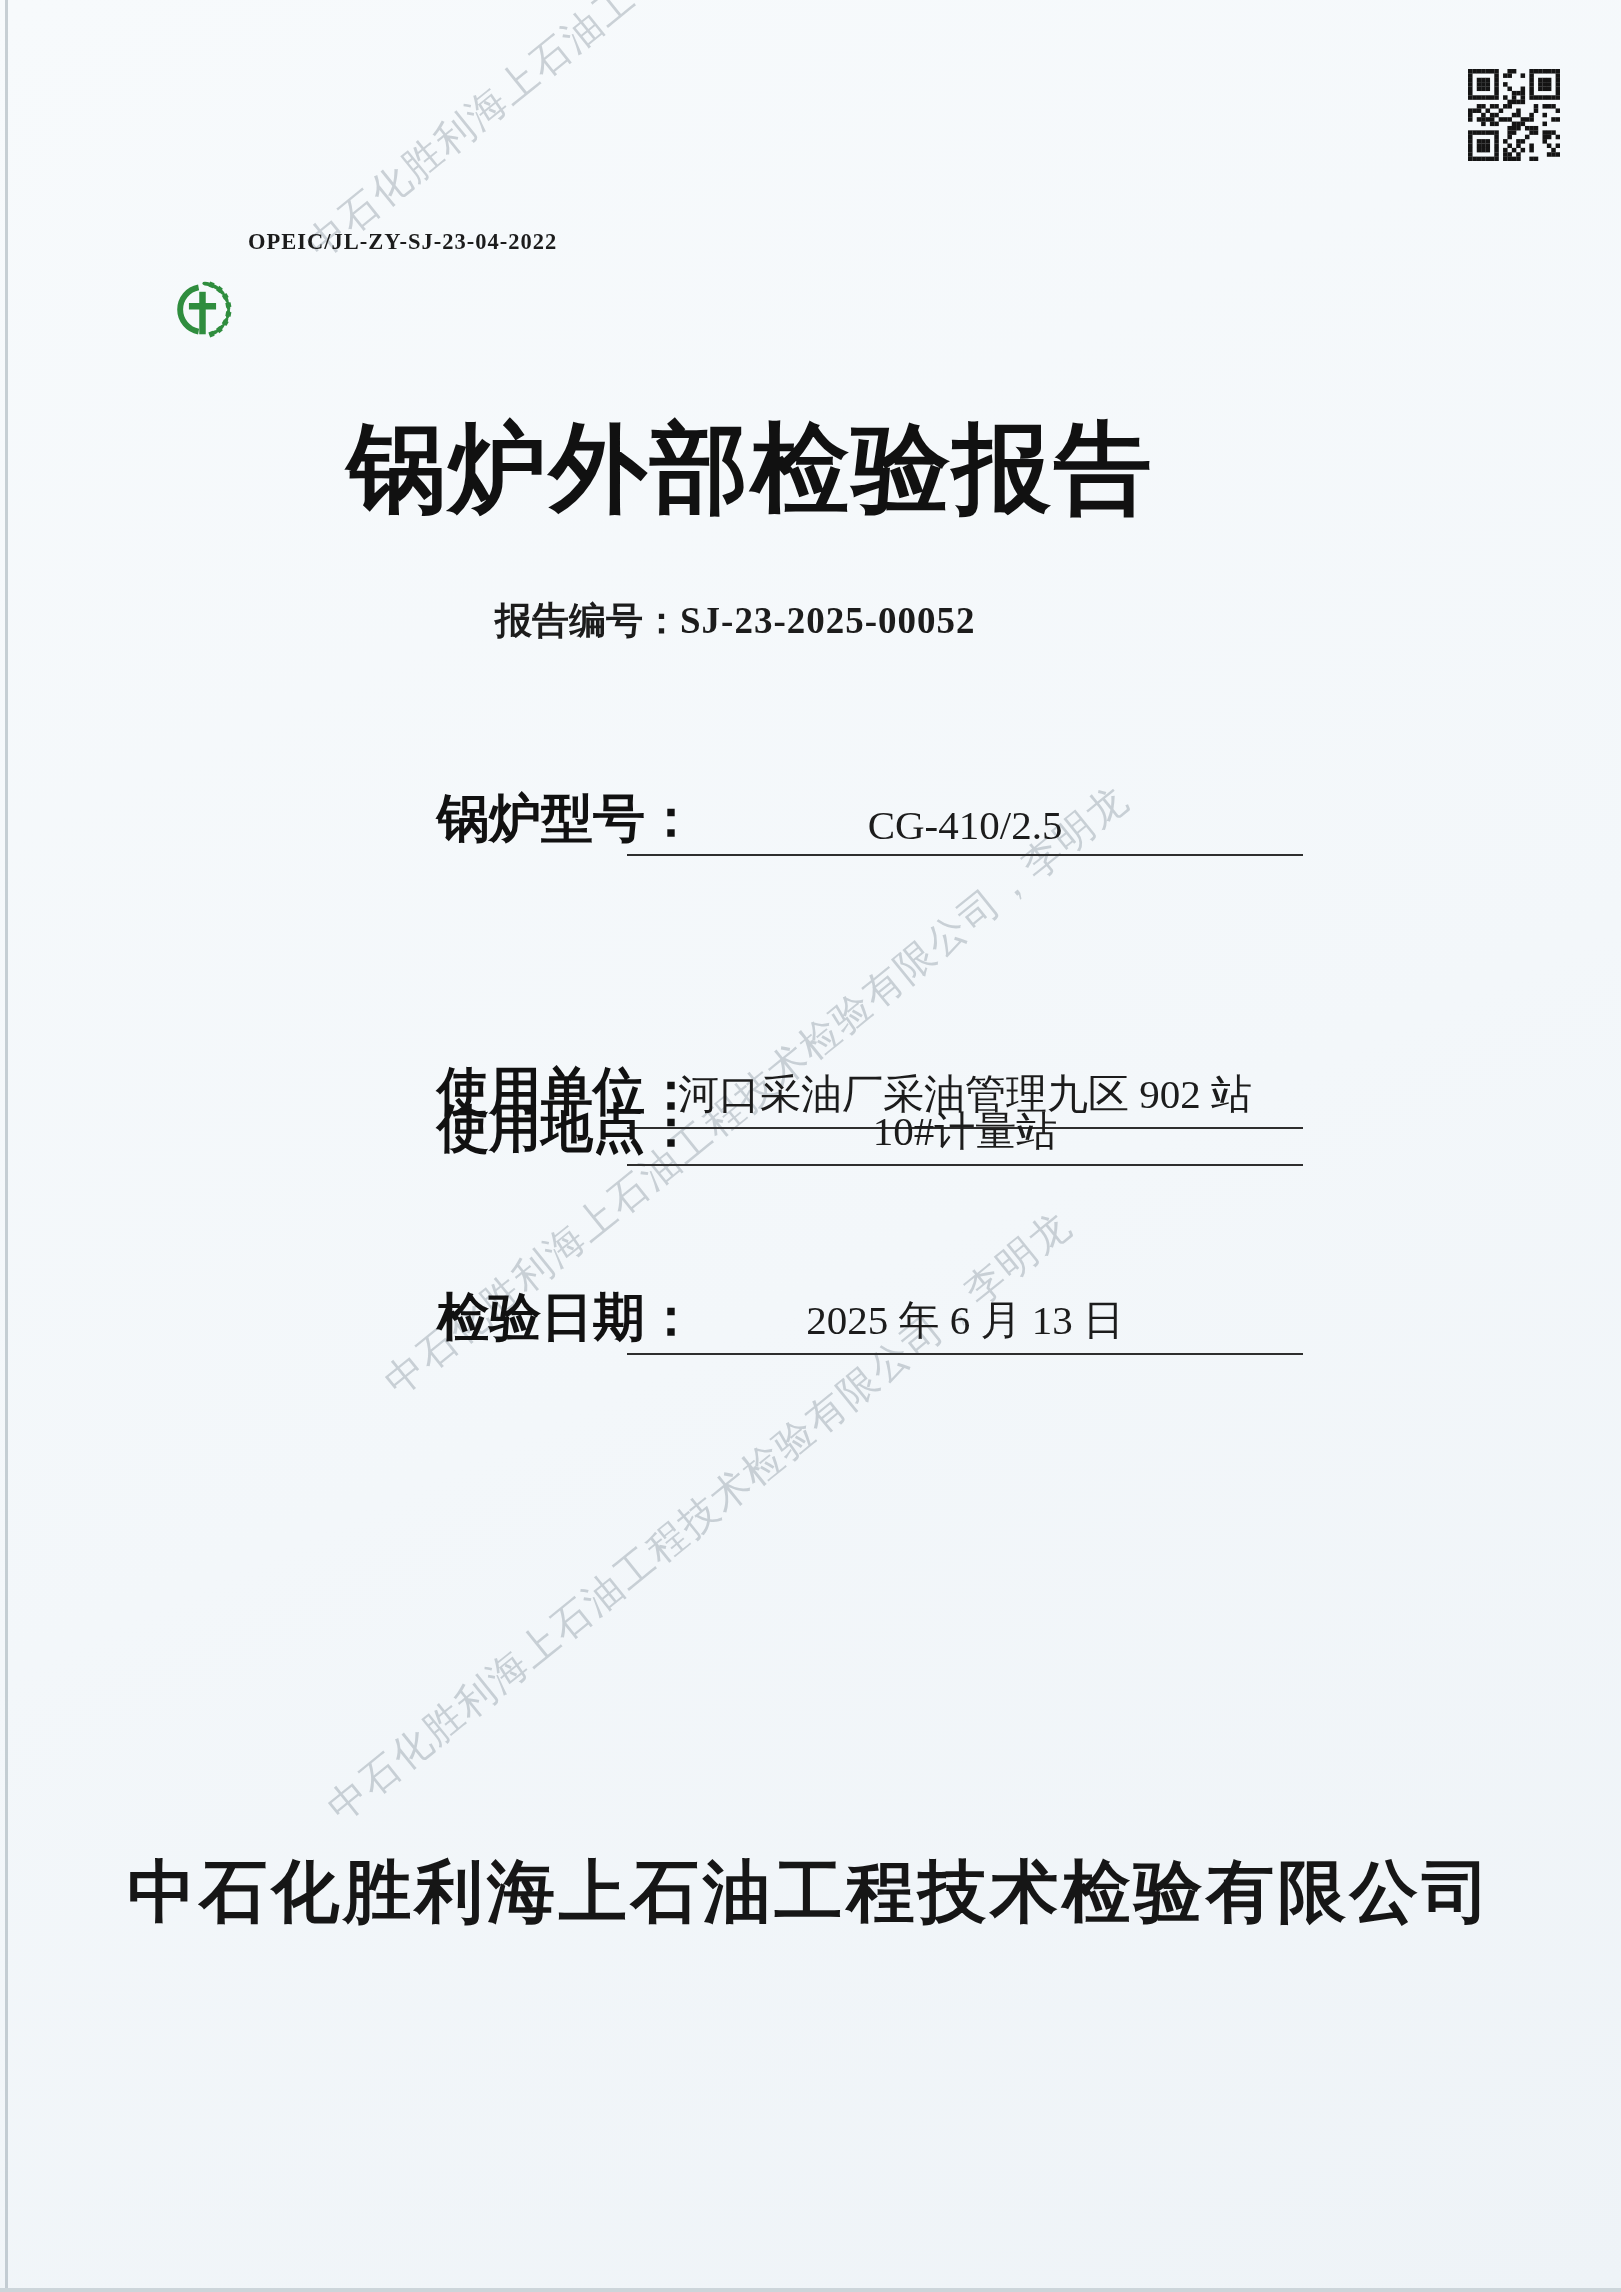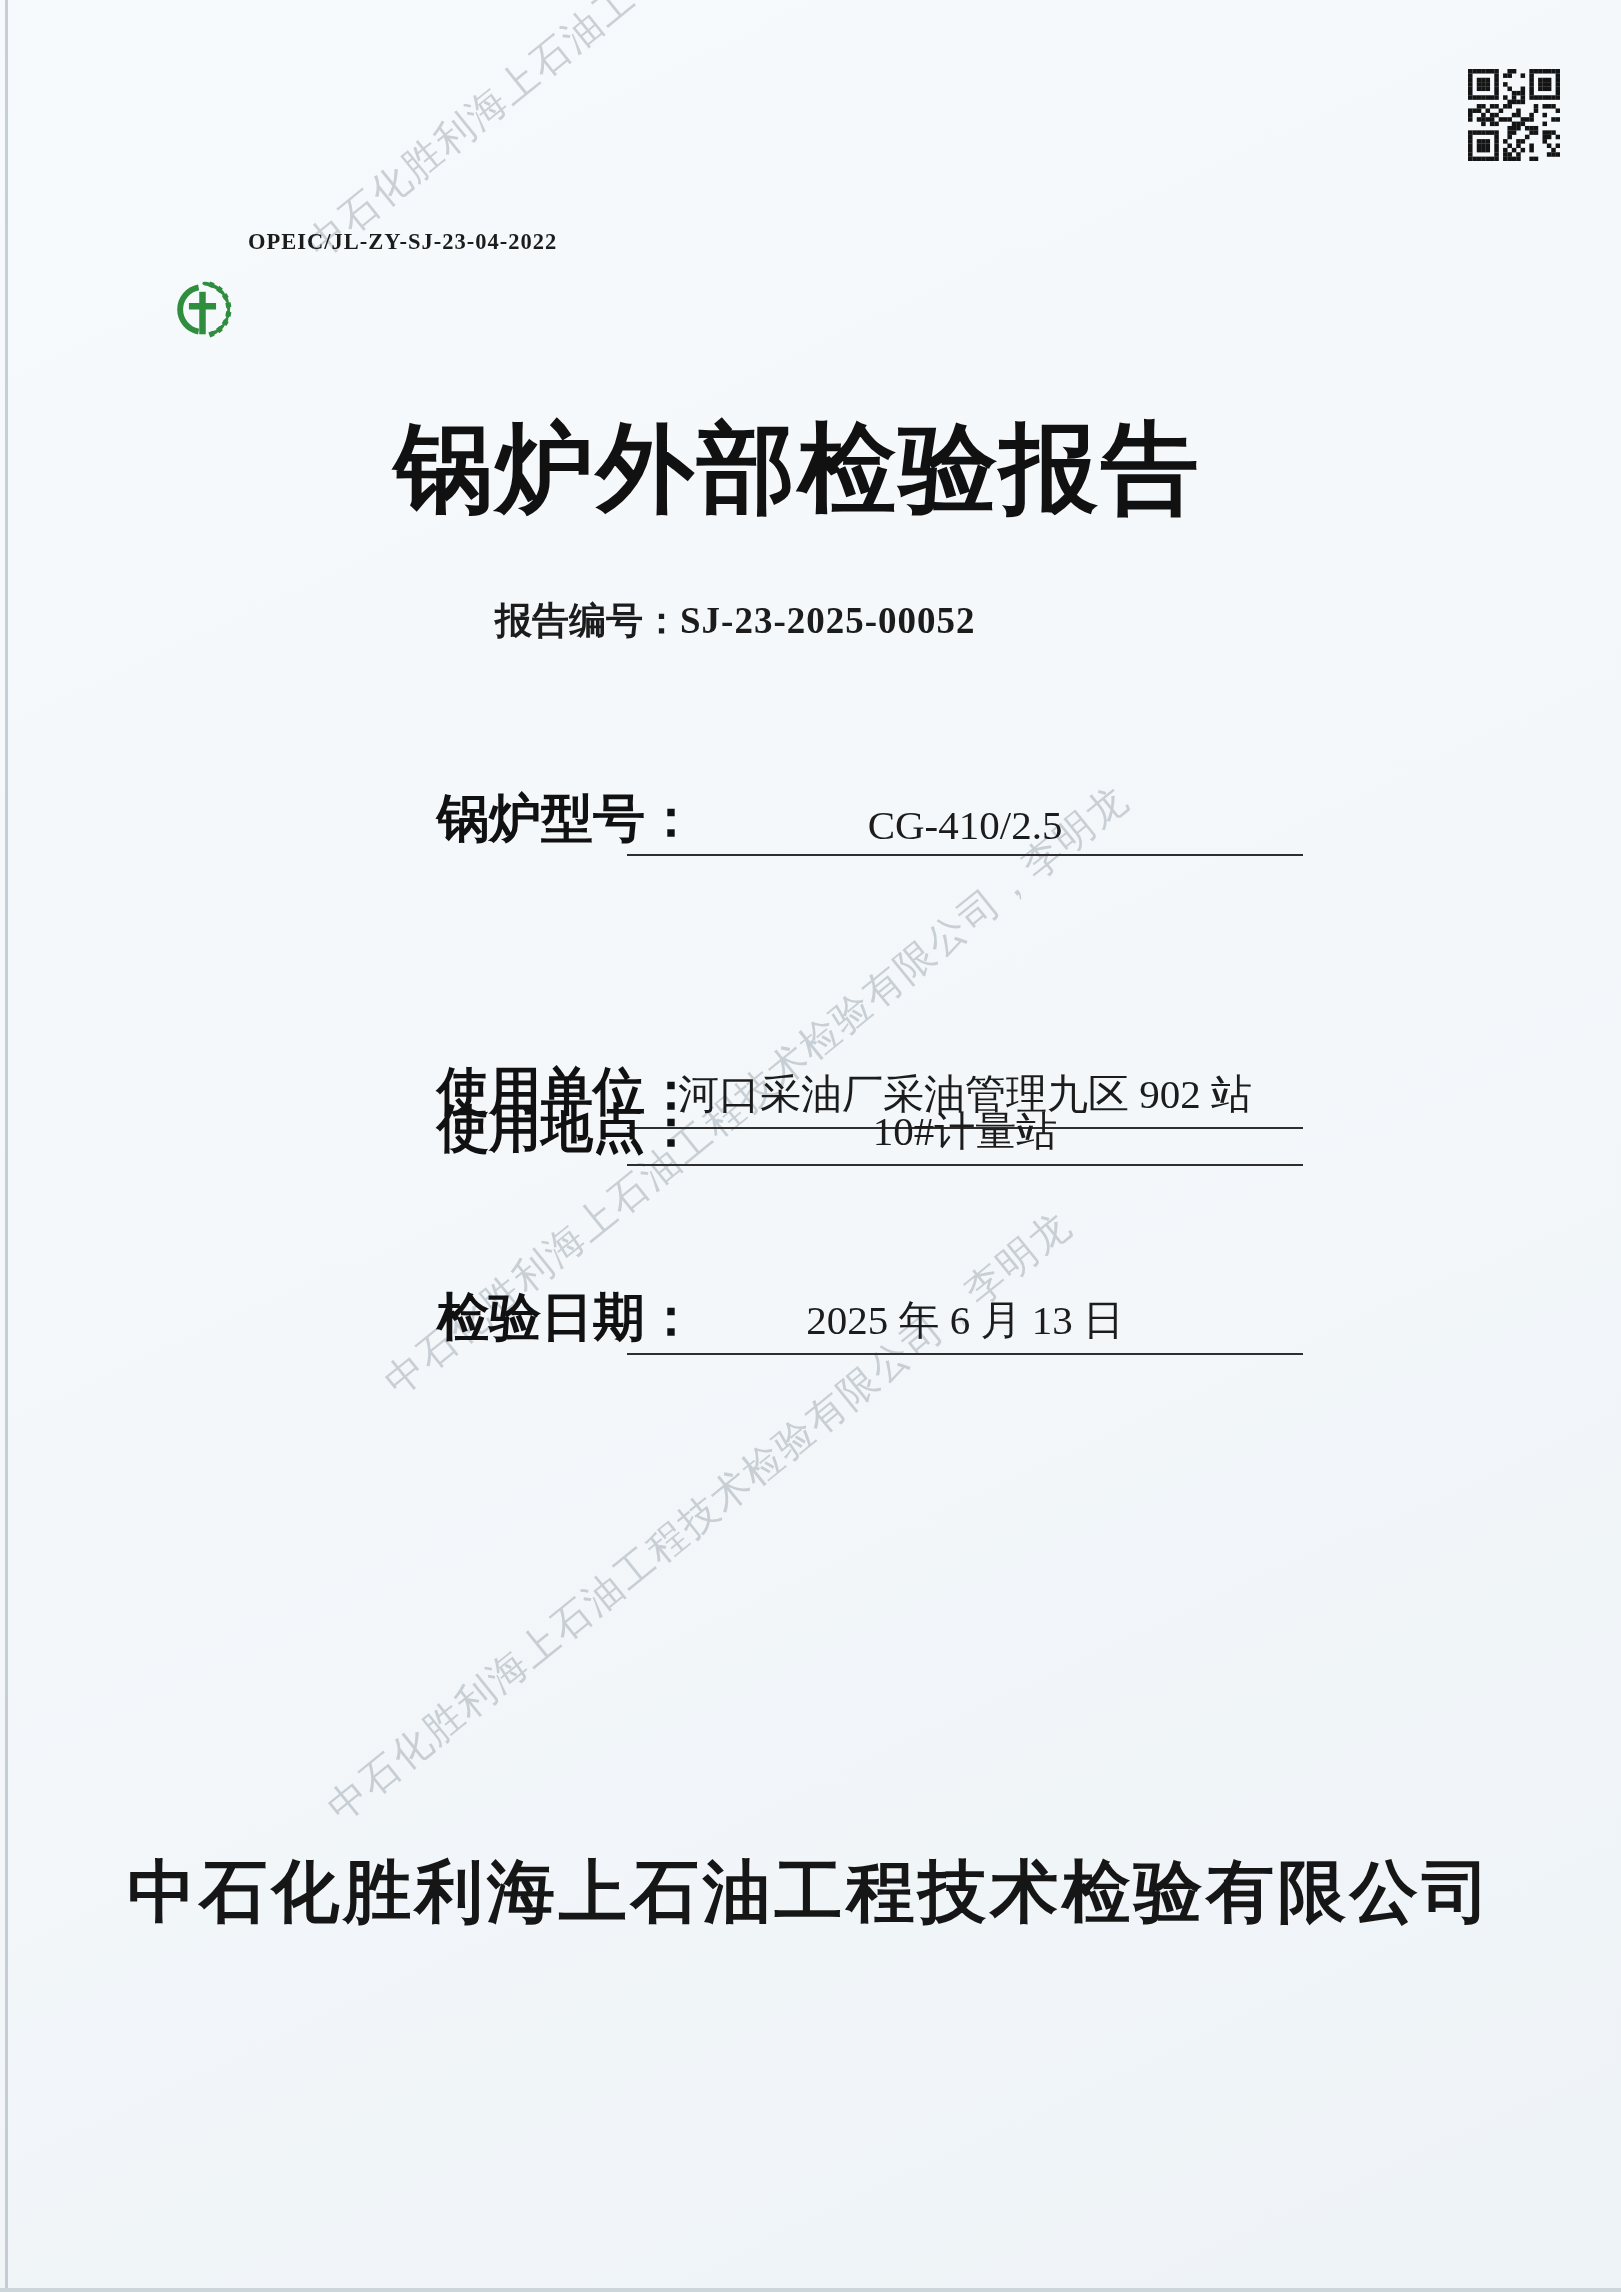--- a/index.html
+++ b/index.html
@@ -24,21 +24,21 @@
   .doc-code{
     position:absolute;left:248px;top:229px;
     font-family:"Liberation Serif", serif;font-size:22.5px;font-weight:600;
     color:var(--ink);letter-spacing:1px;white-space:nowrap;
   }
   .emblem{position:absolute;left:173px;top:280px;width:59px;height:59px;}
   .qr{position:absolute;left:1468px;top:69px;width:92px;height:92px;}
   .title{
     position:absolute;left:0;top:404px;width:1502px;
     text-align:center;font-size:98px;font-weight:700;color:#111;
-    letter-spacing:2.9px;white-space:nowrap;margin-left:47px;
+    letter-spacing:2.9px;white-space:nowrap;
   }
   .report-line{
     position:absolute;left:495px;top:596px;white-space:nowrap;
     font-size:37px;color:var(--ink);
   }
   .report-line .lbl{font-weight:700;}
   .report-line .num{font-family:"Liberation Serif", serif;font-weight:600;letter-spacing:1px;}
   .frow{position:absolute;left:437px;width:866px;height:63px;}
   .f-label{
     position:absolute;left:0;bottom:2px;font-size:52px;font-weight:600;

